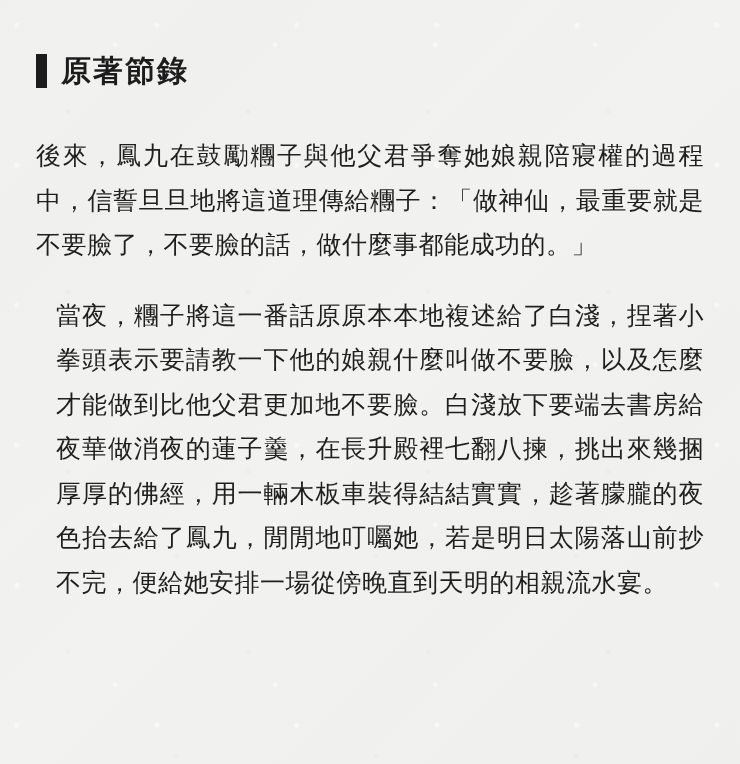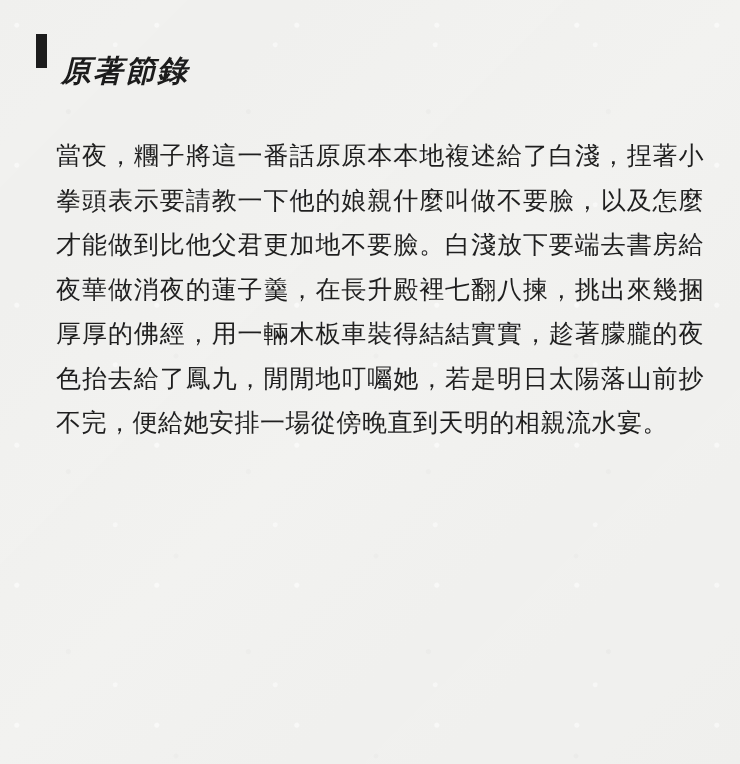--- a/index.html
+++ b/index.html
@@ -30,24 +30,23 @@
     opacity: 0.9;
   }
   .page {
     position: relative;
     padding: 34px 36px 0 36px;
     box-sizing: border-box;
     height: 100%;
   }
   .heading-row {
     display: flex;
-    align-items: flex-start;
+    align-items: center;
     gap: 14px;
     margin-bottom: 26px;
-    font-style: italic;
   }
   .heading-bar {
     width: 11px;
     height: 34px;
     background: #1c1c1c;
     flex: 0 0 auto;
   }
   .heading-text {
     font-size: 30px;
     font-weight: 700;
@@ -74,15 +73,16 @@
 
 <div class="paper-texture"></div>
 
 <div class="page">
 
   <div class="heading-row">
     <span class="heading-bar"></span>
     <h1 class="heading-text">原著節錄</h1>
   </div>
 
+  <p class="body-paragraph">後來，鳳九在鼓勵糰子與他父君爭奪她娘親陪寢權的過程中，信誓旦旦地將這道理傳給糰子：「做神仙，最重要就是不要臉了，不要臉的話，做什麼事都能成功的。」</p>
   <p class="body-paragraph">當夜，糰子將這一番話原原本本地複述給了白淺，捏著小拳頭表示要請教一下他的娘親什麼叫做不要臉，以及怎麼才能做到比他父君更加地不要臉。白淺放下要端去書房給夜華做消夜的蓮子羹，在長升殿裡七翻八揀，挑出來幾捆厚厚的佛經，用一輛木板車裝得結結實實，趁著朦朧的夜色抬去給了鳳九，閒閒地叮囑她，若是明日太陽落山前抄不完，便給她安排一場從傍晚直到天明的相親流水宴。</p>
 
 </div>
 
 </body></html>

